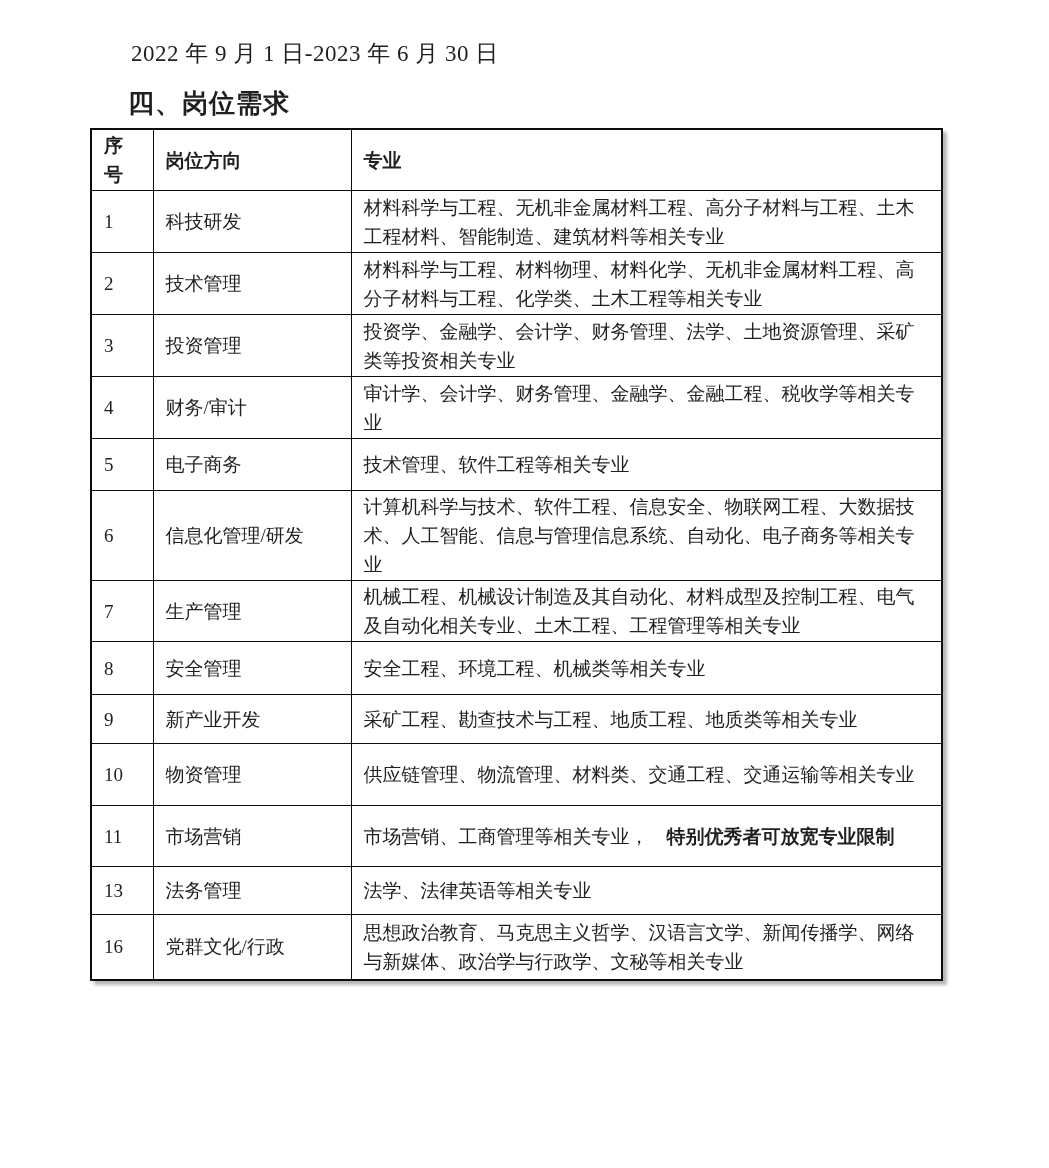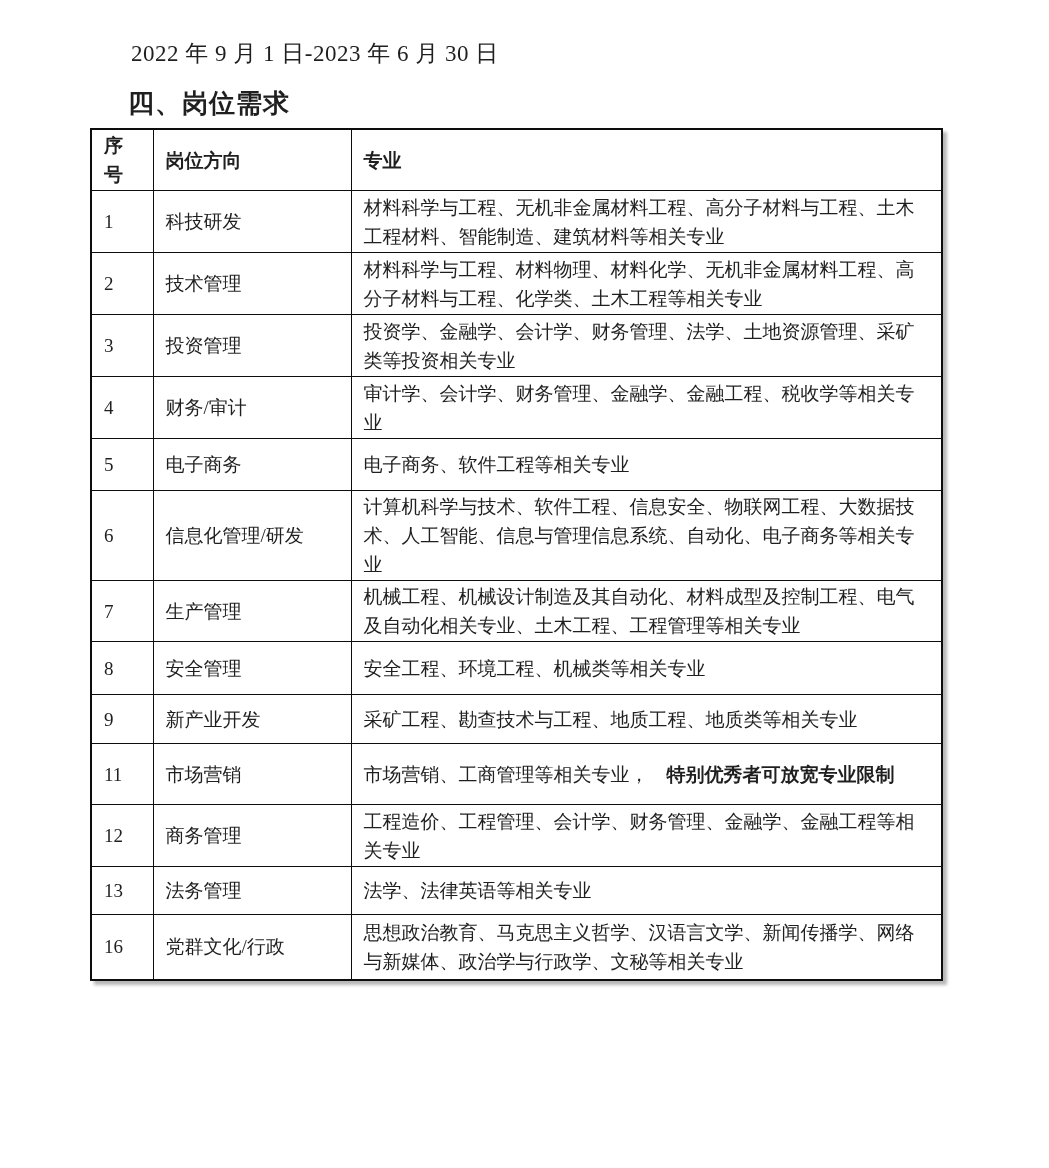--- a/index.html
+++ b/index.html
@@ -99,21 +99,21 @@
         <td><span>投资学、金融学、会计学、财务管理、法学、土地资源管理、采矿类等投资相关专业</span><span class="bold-seg"></span></td>
       </tr>
       <tr style="height:62px">
         <td class="c-no">4</td>
         <td>财务/审计</td>
         <td><span>审计学、会计学、财务管理、金融学、金融工程、税收学等相关专业</span><span class="bold-seg"></span></td>
       </tr>
       <tr style="height:52px">
         <td class="c-no">5</td>
         <td>电子商务</td>
-        <td><span>电子商务、软件工程等相关专业</span><span class="bold-seg"></span></td>
+        <td><span>技术管理、软件工程等相关专业</span><span class="bold-seg"></span></td>
       </tr>
       <tr style="height:90px">
         <td class="c-no">6</td>
         <td>信息化管理/研发</td>
         <td><span>计算机科学与技术、软件工程、信息安全、物联网工程、大数据技术、人工智能、信息与管理信息系统、自动化、电子商务等相关专业</span><span class="bold-seg"></span></td>
       </tr>
       <tr style="height:60px">
         <td class="c-no">7</td>
         <td>生产管理</td>
         <td><span>机械工程、机械设计制造及其自动化、材料成型及控制工程、电气及自动化相关专业、土木工程、工程管理等相关专业</span><span class="bold-seg"></span></td>
@@ -121,29 +121,29 @@
       <tr style="height:53px">
         <td class="c-no">8</td>
         <td>安全管理</td>
         <td><span>安全工程、环境工程、机械类等相关专业</span><span class="bold-seg"></span></td>
       </tr>
       <tr style="height:49px">
         <td class="c-no">9</td>
         <td>新产业开发</td>
         <td><span>采矿工程、勘查技术与工程、地质工程、地质类等相关专业</span><span class="bold-seg"></span></td>
       </tr>
+      <tr style="height:62px">
+        <td class="c-no">10</td>
+        <td>物资管理</td>
+        <td><span>供应链管理、物流管理、材料类、交通工程、交通运输等相关专业</span><span class="bold-seg"></span></td>
+      </tr>
       <tr style="height:61px">
         <td class="c-no">11</td>
         <td>市场营销</td>
         <td><span>市场营销、工商管理等相关专业，</span><span class="bold-seg">特别优秀者可放宽专业限制</span></td>
-      </tr>
-      <tr style="height:62px">
-        <td class="c-no">12</td>
-        <td>商务管理</td>
-        <td><span>工程造价、工程管理、会计学、财务管理、金融学、金融工程等相关专业</span><span class="bold-seg"></span></td>
       </tr>
       <tr style="height:48px">
         <td class="c-no">13</td>
         <td>法务管理</td>
         <td><span>法学、法律英语等相关专业</span><span class="bold-seg"></span></td>
       </tr>
       <tr style="height:65px">
         <td class="c-no">16</td>
         <td>党群文化/行政</td>
         <td><span>思想政治教育、马克思主义哲学、汉语言文学、新闻传播学、网络与新媒体、政治学与行政学、文秘等相关专业</span><span class="bold-seg"></span></td>

